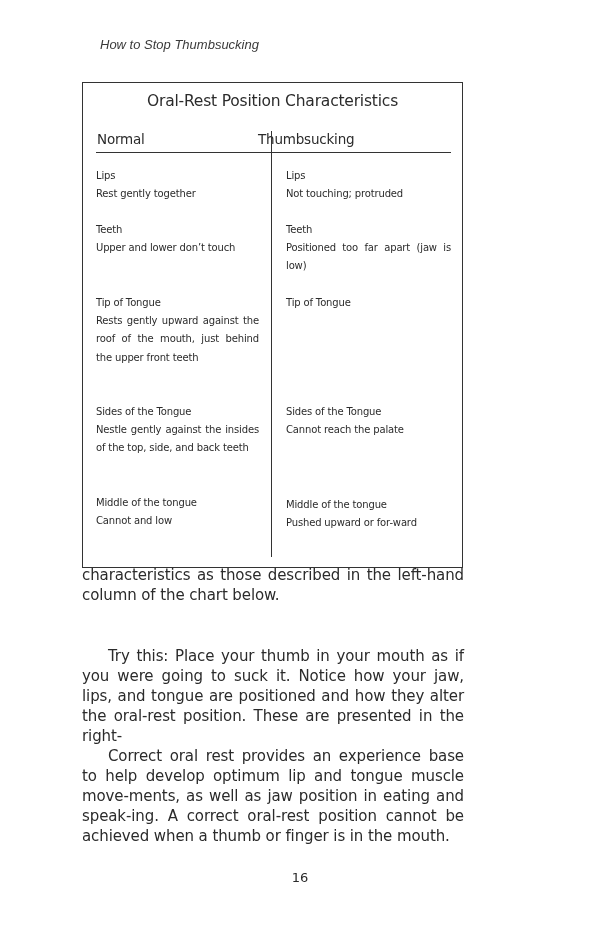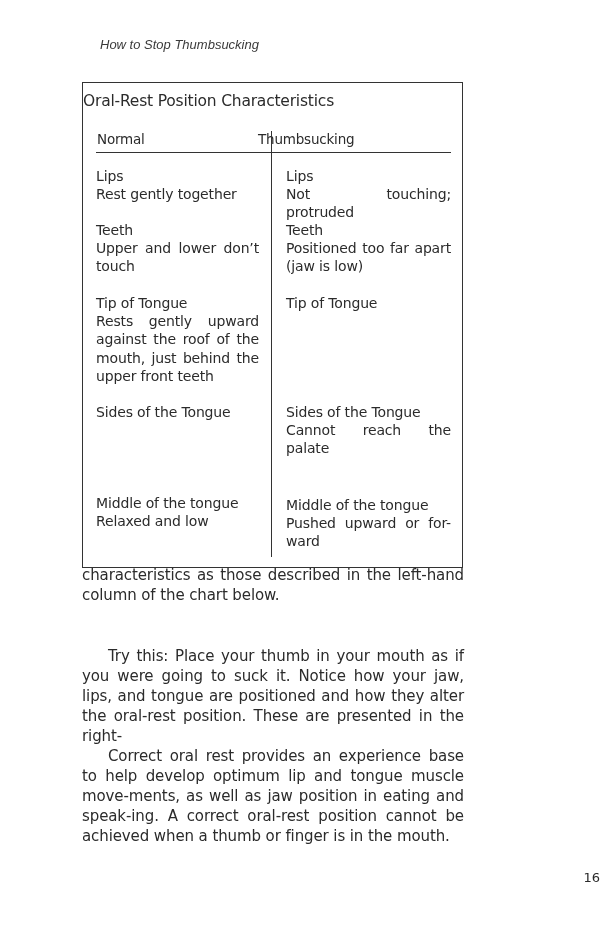--- a/index.html
+++ b/index.html
@@ -11,50 +11,50 @@
   .running-head {
     position: absolute; left: 100px; top: 37px;
     font-family: "Liberation Sans", sans-serif; font-style: italic;
     font-size: 13px; color: #3a3a3a;
   }
   .chart-box {
     position: absolute; left: 82px; top: 82px; width: 379px; height: 484px;
     border: 1.5px solid #333; box-sizing: content-box;
   }
   .chart-title {
-    position: absolute; left: 0; right: 0; top: 9px; text-align: left;
+    position: absolute; left: 0; right: 0; top: 9px; text-align: center;
     font-size: 15.5px; color: #2b2b2b; letter-spacing: -0.2px;
   }
   .col-head {
     position: absolute; top: 48px; font-size: 13.5px; letter-spacing: -0.2px;
   }
   .col-head.left { left: 14px; width: 175px; }
   .col-head.right { left: 175px; width: 179px; }
   .head-rule {
     position: absolute; left: 13px; top: 69px; width: 355px; height: 0; border-top: 1.5px solid #333;
   }
   .divider {
     position: absolute; left: 188px; top: 48px; width: 0; height: 426px; border-left: 1.5px solid #333;
   }
   .cell {
-    position: absolute; font-size: 14px; line-height: 18.2px; letter-spacing: -0.15px;
+    position: absolute; font-size: 10px; line-height: 18.2px; letter-spacing: -0.15px;
     text-align: justify;
   }
   .cell .label { display: block; }
   .cell .desc { display: block; }
   .cell.left { left: 13px; width: 163px; }
   .cell.right { left: 203px; width: 165px; }
   .body-text {
     position: absolute; left: 82px; width: 382px; font-size: 15px; line-height: 20px;
     text-align: justify; color: #2b2b2b; letter-spacing: -0.1px;
   }
   .body-text p { margin: 0; }
   .indent { text-indent: 26px; }
   .page-number {
-    position: absolute; left: 0; right: 0; top: 870px; text-align: right; font-size: 13px; color: #2b2b2b;
+    position: absolute; left: 0; right: 0; top: 870px; text-align: center; font-size: 13px; color: #2b2b2b;
   }
 </style>
 </head>
 <body>
 
 <div class="running-head">How to Stop Thumbsucking</div>
 
 <div class="chart-box">
   <div class="chart-title">Oral-Rest Position Characteristics</div>
   <div class="col-head left">Normal</div>
@@ -83,29 +83,30 @@
   <div class="cell left" style="top:211px;">
     <span class="label">Tip of Tongue</span>
     <span class="desc">Rests gently upward against the roof of the mouth, just behind the upper front teeth</span>
   </div>
   <div class="cell right" style="top:211px;">
     <span class="label">Tip of Tongue</span>
   </div>
 
   <div class="cell left" style="top:320px;">
     <span class="label">Sides of the Tongue</span>
+    <span class="desc">Nestle gently against the insides of the top, side, and back teeth</span>
   </div>
   <div class="cell right" style="top:320px;">
     <span class="label">Sides of the Tongue</span>
     <span class="desc">Cannot reach the palate</span>
   </div>
 
   <div class="cell left" style="top:411px;">
     <span class="label">Middle of the tongue</span>
-    <span class="desc">Relaxed and low</span>
+    <span class="desc">Cannot and low</span>
   </div>
   <div class="cell right" style="top:413px; text-align:justify;">
     <span class="label">Middle of the tongue</span>
     <span class="desc">Pushed upward or for-ward</span>
   </div>
 </div>
 
 <div class="body-text" style="top:565px;">
   <p>characteristics as those described in the left-hand column of the chart below.</p>
 </div>

